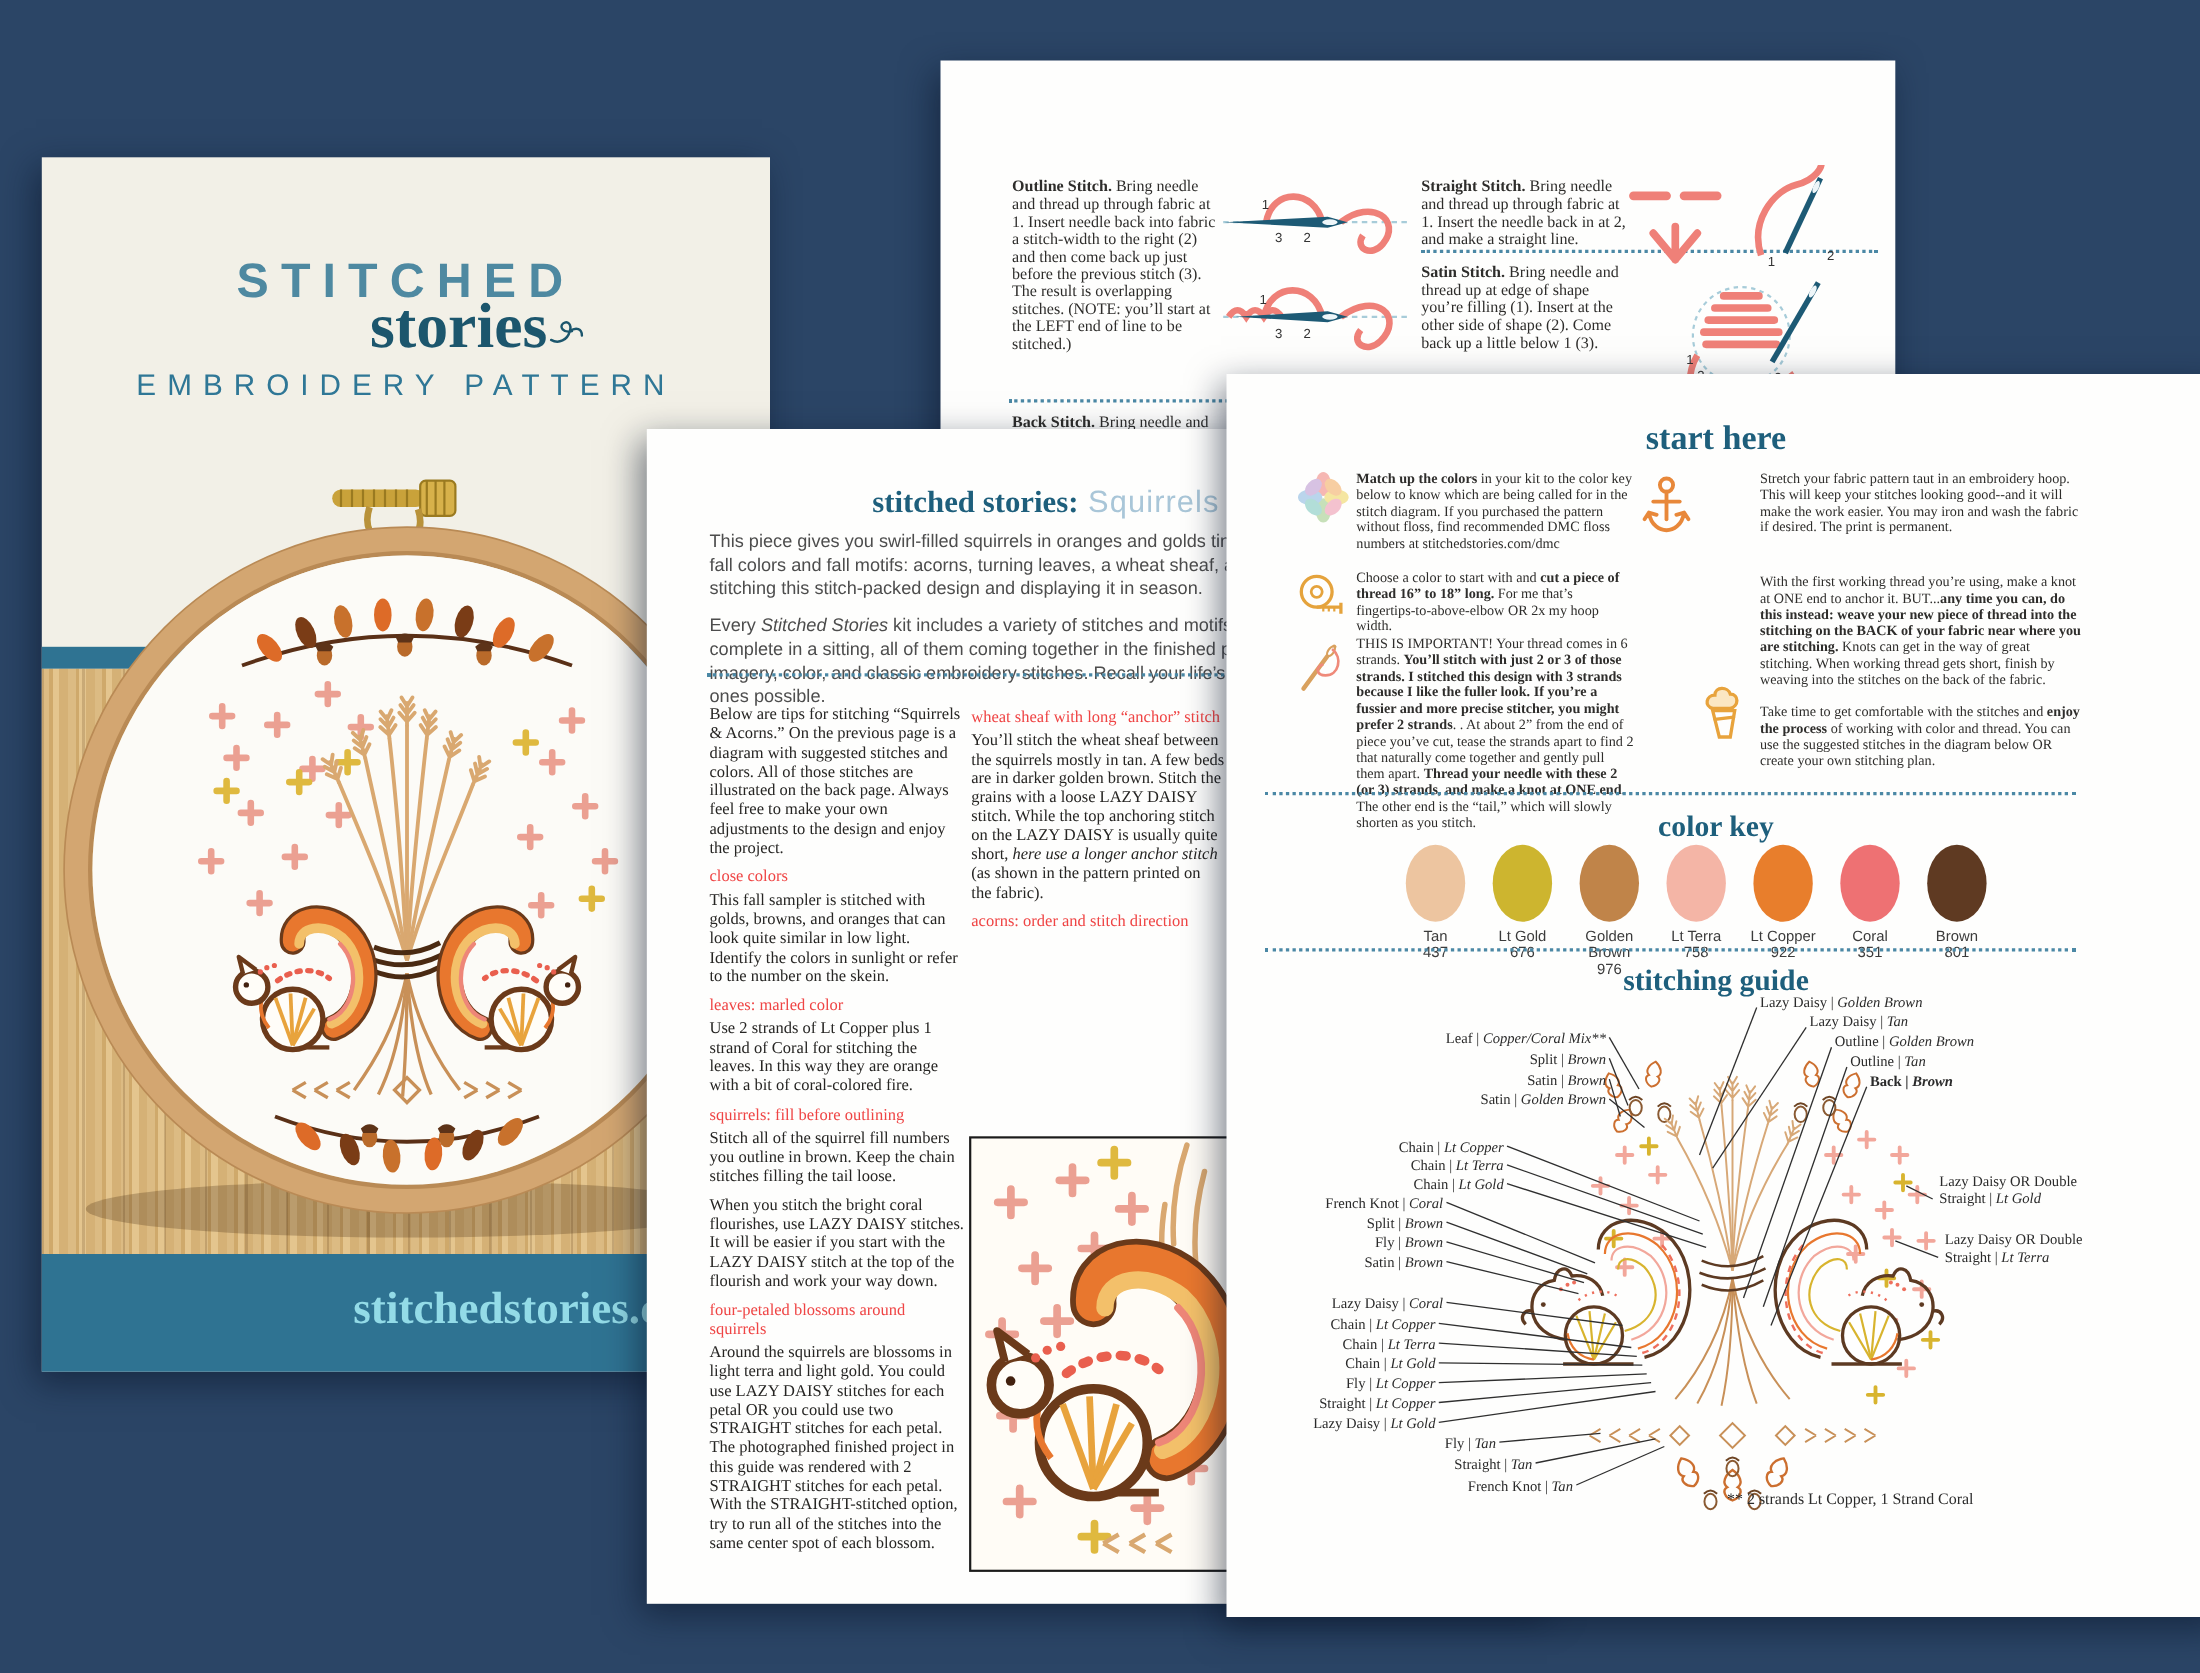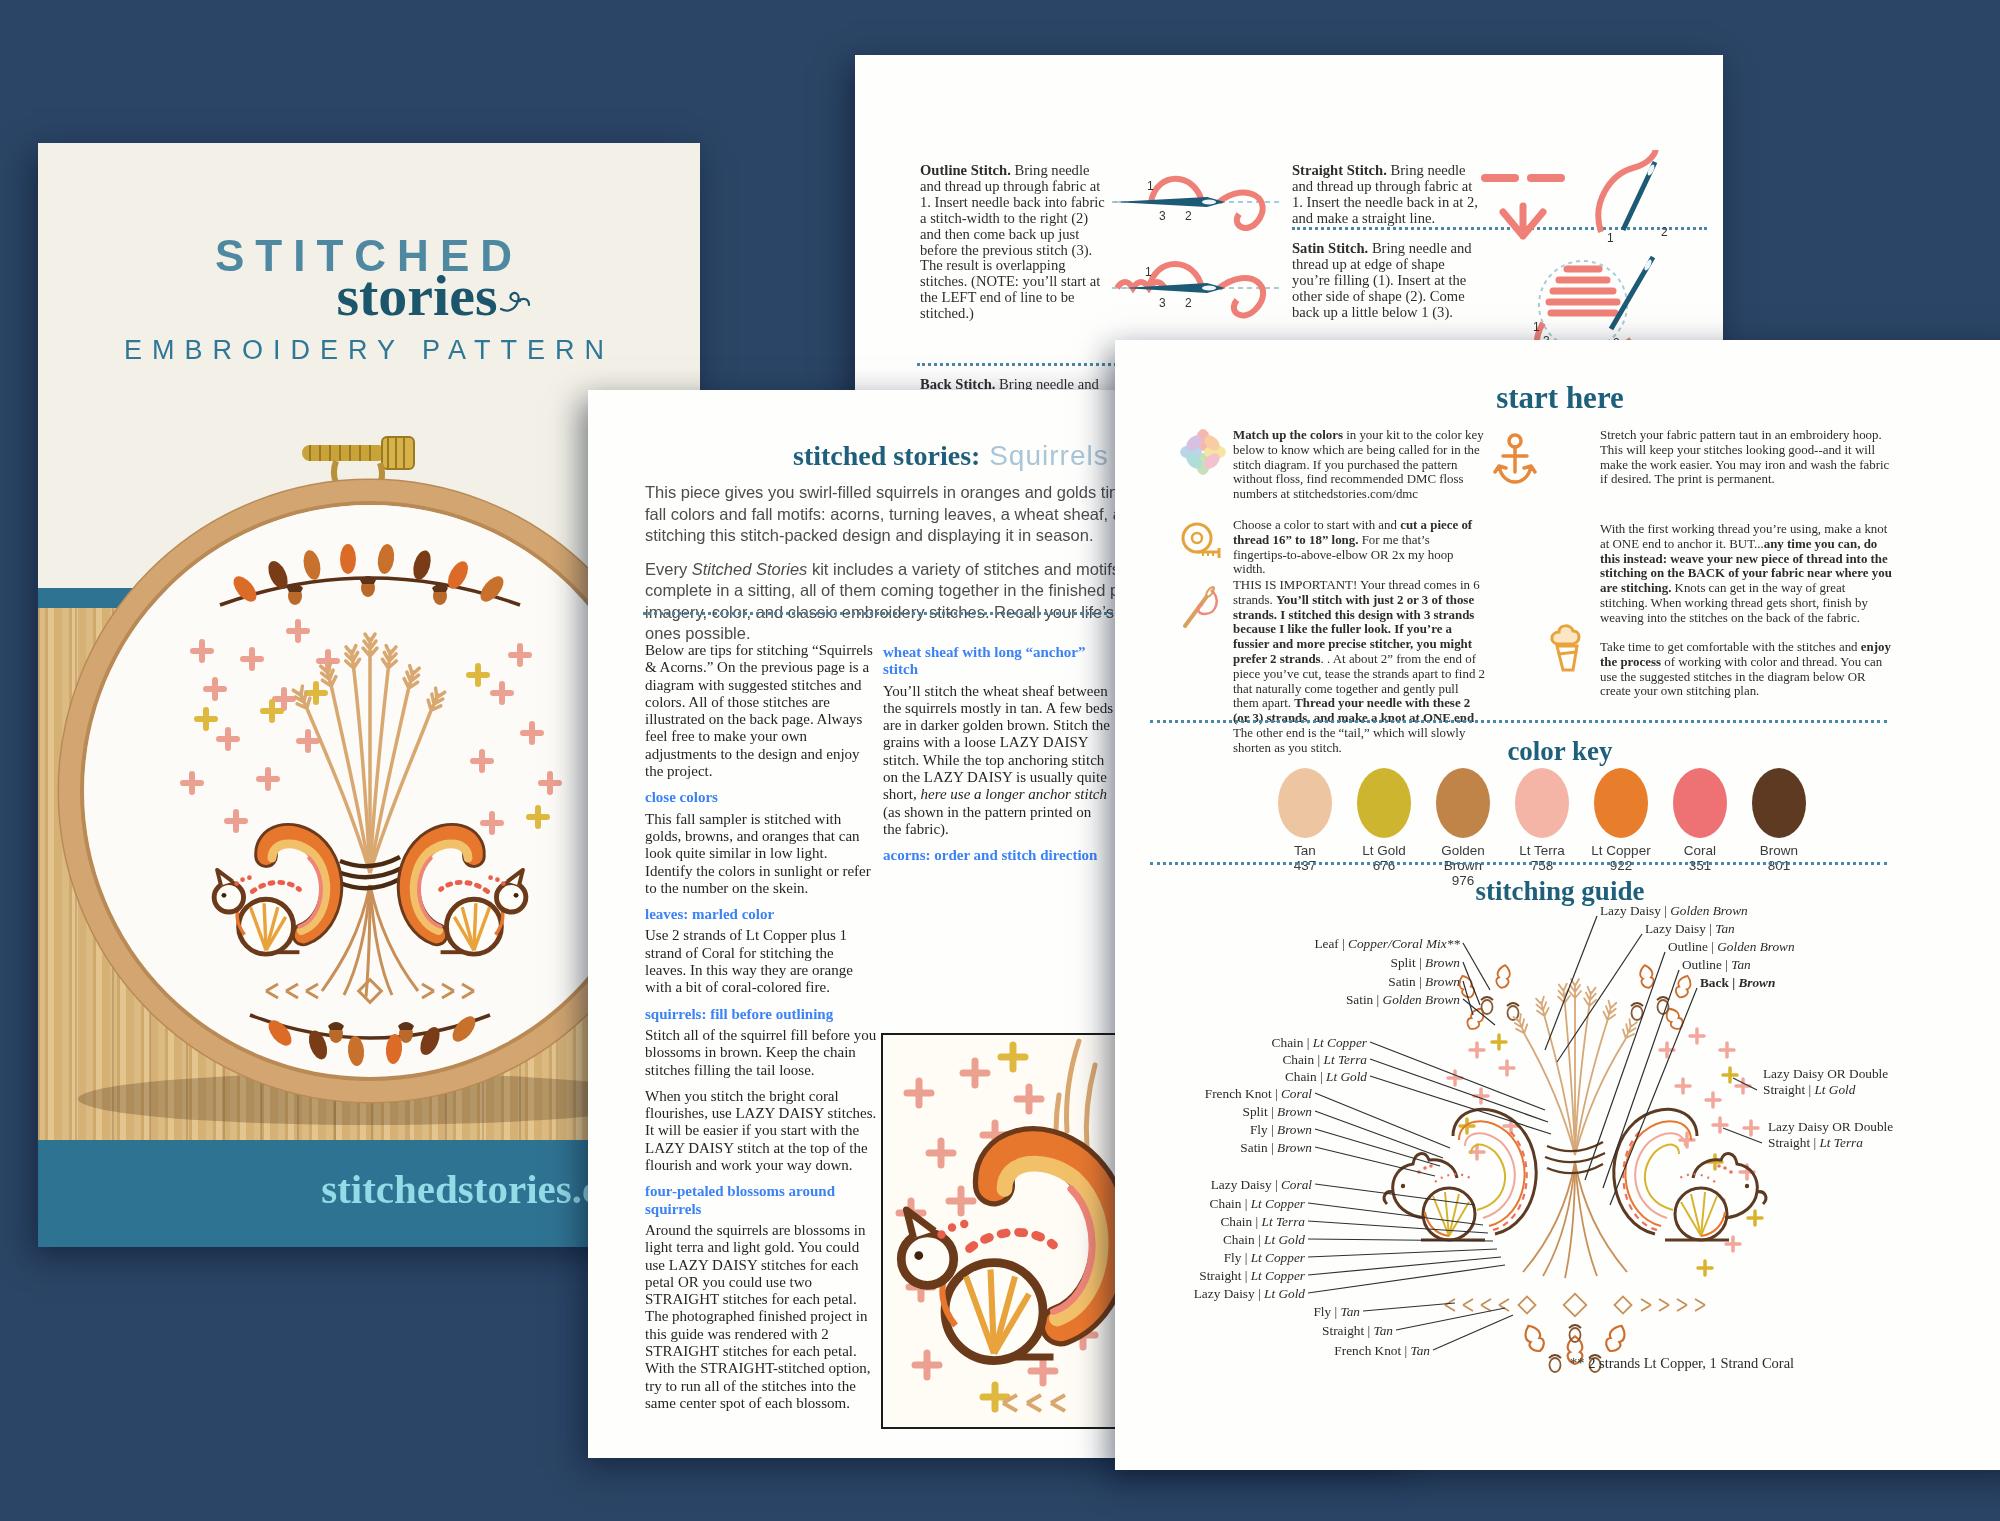--- a/index.html
+++ b/index.html
@@ -3,21 +3,21 @@
 <meta charset="utf-8">
 <style>
   html,body{margin:0;padding:0;}
   .stage{position:relative;width:2000px;height:1521px;background:#2b4566;overflow:hidden;
          font-family:"Liberation Serif",serif;}
   .page{position:absolute;background:#fefefd;box-shadow:-6px 10px 30px rgba(8,18,38,.55);}
 
   
   .tealhead{font-family:"Liberation Serif",serif;font-weight:bold;color:#1e5f7c;}
   .dotline{position:absolute;height:0;border-top:3px dotted #4b88a5;}
-  .subhead{color:#3b82f6;font-weight:bold;}
+  .subhead{color:#ef4444;font-weight:normal;}
 
   
   .cover{left:38px;top:143px;width:662px;height:1104px;background:#f2f0e7;}
   .cover .logo{position:absolute;left:0;top:88px;width:100%;text-align:center;color:#35788f;}
   .brand-top{font-family:"Liberation Sans",sans-serif;font-size:44px;letter-spacing:11px;
              font-weight:600;color:#3d7e9a;opacity:.9;}
   .brand-bottom{font-family:"Liberation Serif",serif;font-size:58px;font-weight:bold;color:#1c566d;
                 margin-top:-14px;padding-left:130px;line-height:1;}
   .kicker{font-family:"Liberation Sans",sans-serif;font-size:27px;letter-spacing:10px;color:#2f7796;
           font-weight:400;margin-top:10px;}
@@ -341,21 +341,21 @@
     </div>
     <div class="dotline" style="left:55px;top:222px;width:745px;"></div>
 
     <div class="tcol" style="left:57px;top:252px;width:233px;">
       <p>Below are tips for stitching “Squirrels &amp; Acorns.” On the previous page is a diagram with suggested stitches and colors. All of those stitches are illustrated on the back page. Always feel free to make your own adjustments to the design and enjoy the project.</p>
       <p class="subhead">close colors</p>
       <p>This fall sampler is stitched with golds, browns, and oranges that can look quite similar in low light. Identify the colors in sunlight or refer to the number on the skein.</p>
       <p class="subhead">leaves: marled color</p>
       <p>Use 2 strands of Lt Copper plus 1 strand of Coral for stitching the leaves. In this way they are orange with a bit of coral-colored fire.</p>
       <p class="subhead">squirrels: fill before outlining</p>
-      <p>Stitch all of the squirrel fill before you blossoms in brown. Keep the chain stitches filling the tail loose.</p>
+      <p>Stitch all of the squirrel fill numbers you outline in brown. Keep the chain stitches filling the tail loose.</p>
       <p>When you stitch the bright coral flourishes, use LAZY DAISY stitches. It will be easier if you start with the LAZY DAISY stitch at the top of the flourish and work your way down.</p>
       <p class="subhead">four-petaled blossoms around squirrels</p>
       <p>Around the squirrels are blossoms in light terra and light gold. You could use LAZY DAISY stitches for each petal OR you could use two STRAIGHT stitches for each petal. The photographed finished project in this guide was rendered with 2 STRAIGHT stitches for each petal. With the STRAIGHT-stitched option, try to run all of the stitches into the same center spot of each blossom.</p>
     </div>
 
     <div class="tcol" style="left:295px;top:252px;width:230px;">
       <p class="subhead">wheat sheaf with long “anchor” stitch</p>
       <p><span>You’ll stitch the wheat sheaf between the squirrels mostly in tan. A few beds are in darker golden brown. Stitch the grains with a loose LAZY DAISY stitch.  While the top anchoring stitch on the LAZY DAISY is usually quite short, </span><span style="font-style: italic;">here use a longer anchor stitch</span><span> (as shown in the pattern printed on the fabric).</span></p>
       <p class="subhead">acorns: order and stitch direction</p>
     </div>

